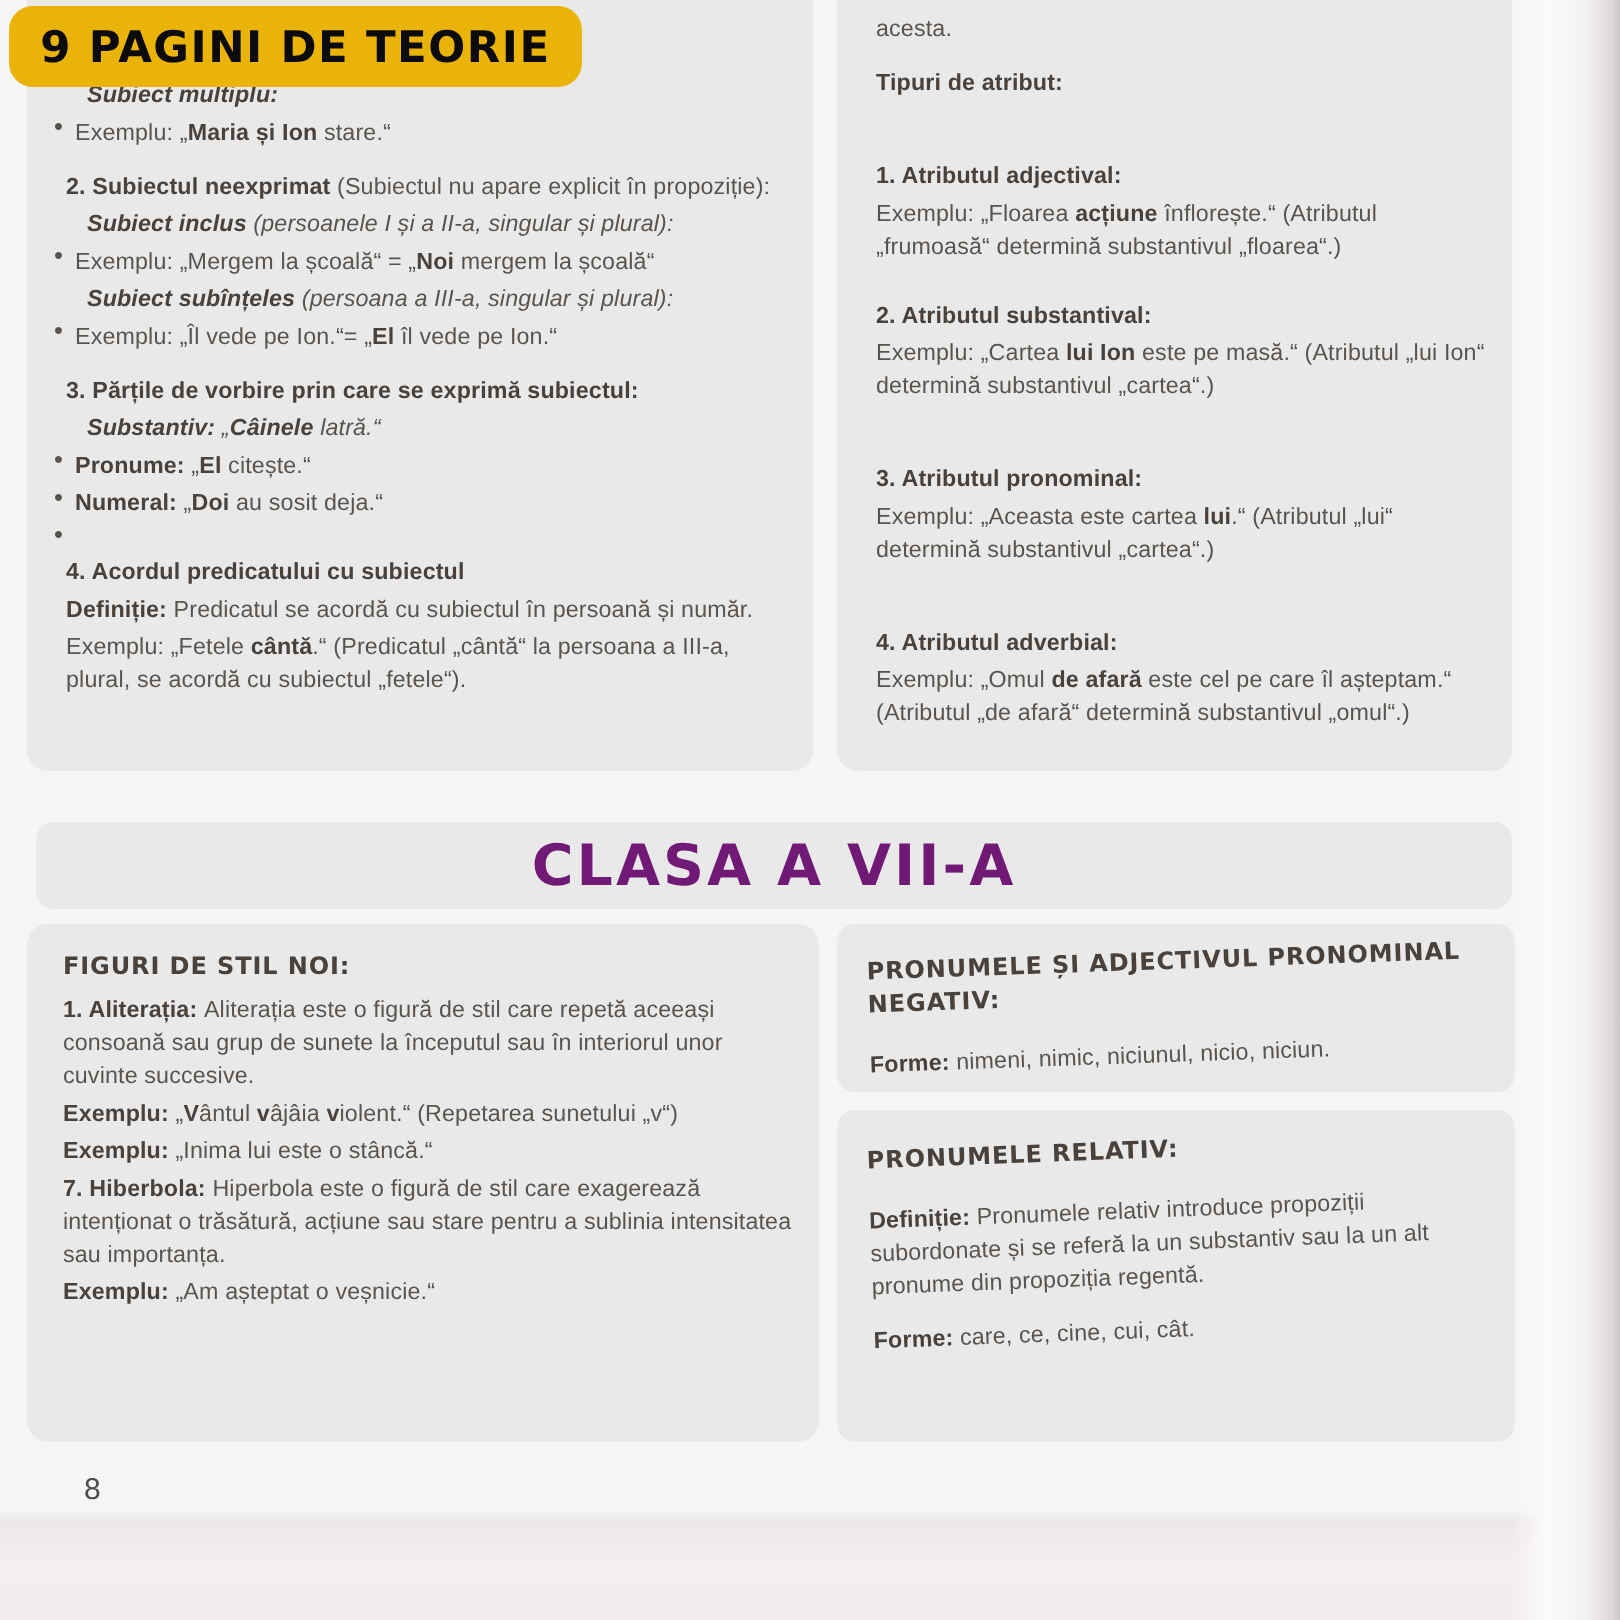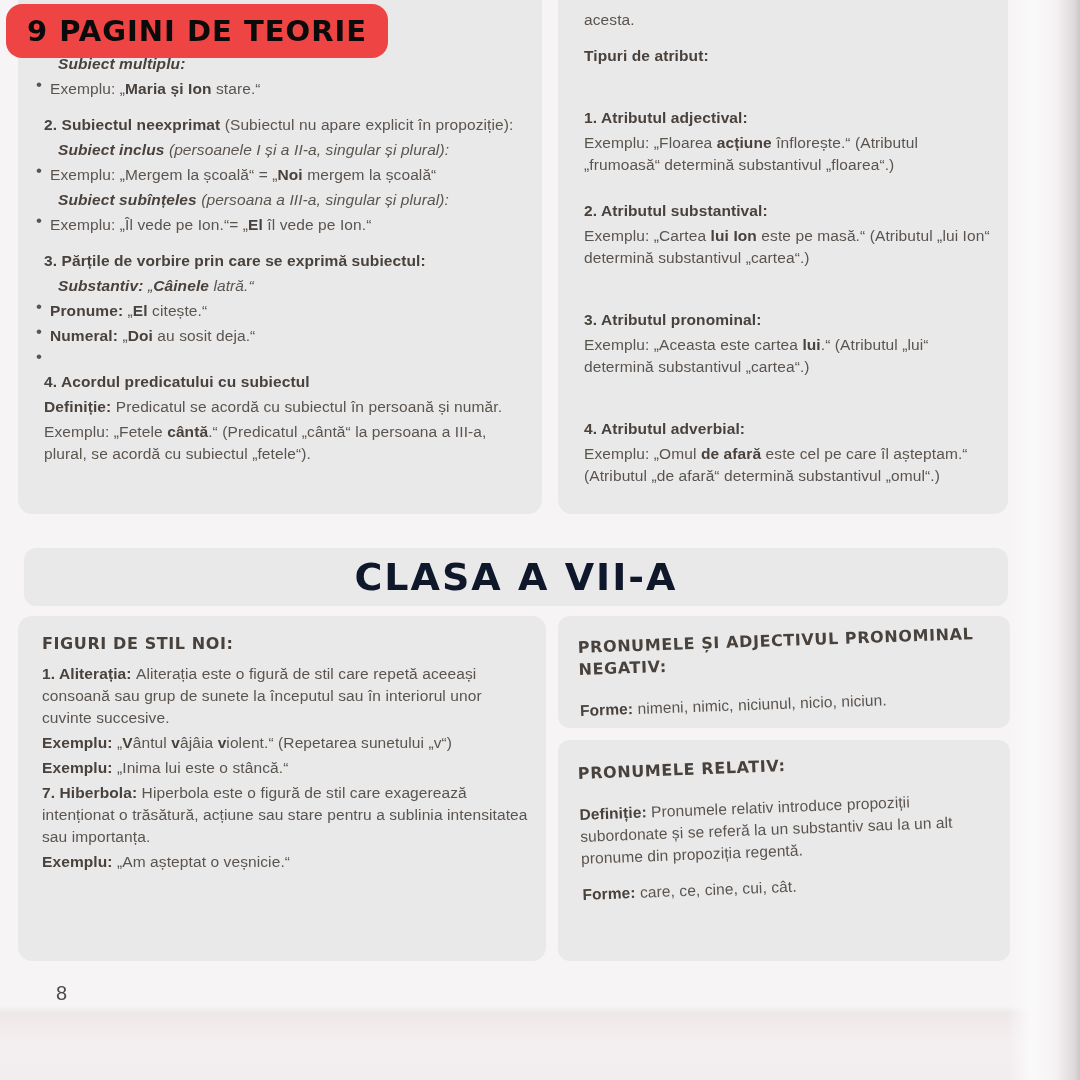--- a/index.html
+++ b/index.html
@@ -8,21 +8,21 @@
     background:#f6f4f5;
     font-family:"Liberation Sans",sans-serif;
     color:#5a544e;
   }
   .panel{position:absolute;background:#eae9ea;overflow:hidden;box-sizing:border-box;}
   #panel-subject{left:18px;top:0;width:524px;height:514px;border-radius:0 0 14px 14px;padding:50px 14px 0 26px;}
   #panel-attributes{left:558px;top:0;width:450px;height:514px;border-radius:0 0 14px 14px;padding:6px 18px 0 26px;}
   #banner{left:24px;top:548px;width:984px;height:58px;border-radius:12px;display:flex;align-items:center;justify-content:center;}
   #banner-title{
     font-family:"DejaVu Sans",sans-serif;font-weight:bold;font-size:38px;
-    color:#0f172a;letter-spacing:2px;
+    color:#701a75;letter-spacing:2px;
   }
   #panel-figures{left:18px;top:616px;width:528px;height:345px;border-radius:14px;padding:14px 16px 0 24px;}
   #panel-negative{left:558px;top:616px;width:452px;height:112px;border-radius:12px;padding:18px 10px 0 20px;}
   #panel-relative{left:558px;top:740px;width:452px;height:221px;border-radius:12px;padding:20px 14px 0 20px;}
   .tilt2{transform:rotate(-2deg);transform-origin:0 20%;}
   .tilt24{transform:rotate(-2.2deg);transform-origin:0 10%;}
 
   
   .blk{font-size:15.5px;line-height:22px;margin:3px 0;letter-spacing:0.1px;}
   .blk .bd{font-weight:bold;color:#49423c;}
@@ -121,19 +121,19 @@
 <div id="panel-relative" class="panel">
   <div class="tilt24">
       <div class="blk h"><span class="bd">PRONUMELE RELATIV:</span></div>
       <div class="blk sp"></div>
       <div class="blk p"><span class="bd">Definiție: </span><span>Pronumele relativ introduce propoziții subordonate și se referă la un substantiv sau la un alt pronume din propoziția regentă.</span></div>
       <div class="blk sp"></div>
       <div class="blk p"><span class="bd">Forme: </span><span>care, ce, cine, cui, cât.</span></div>
     </div>
 </div>
 
-<div id="badge" style="background: #ef4444;">9 PAGINI DE TEORIE</div>
+<div id="badge" style="background: #eab308;">9 PAGINI DE TEORIE</div>
 
 <div id="page-number">8</div>
 
 <div id="page-sheet-shadow"></div>
 <div id="bottom-strip"></div>
 <div id="page-edge"></div>
 
 </body></html>

